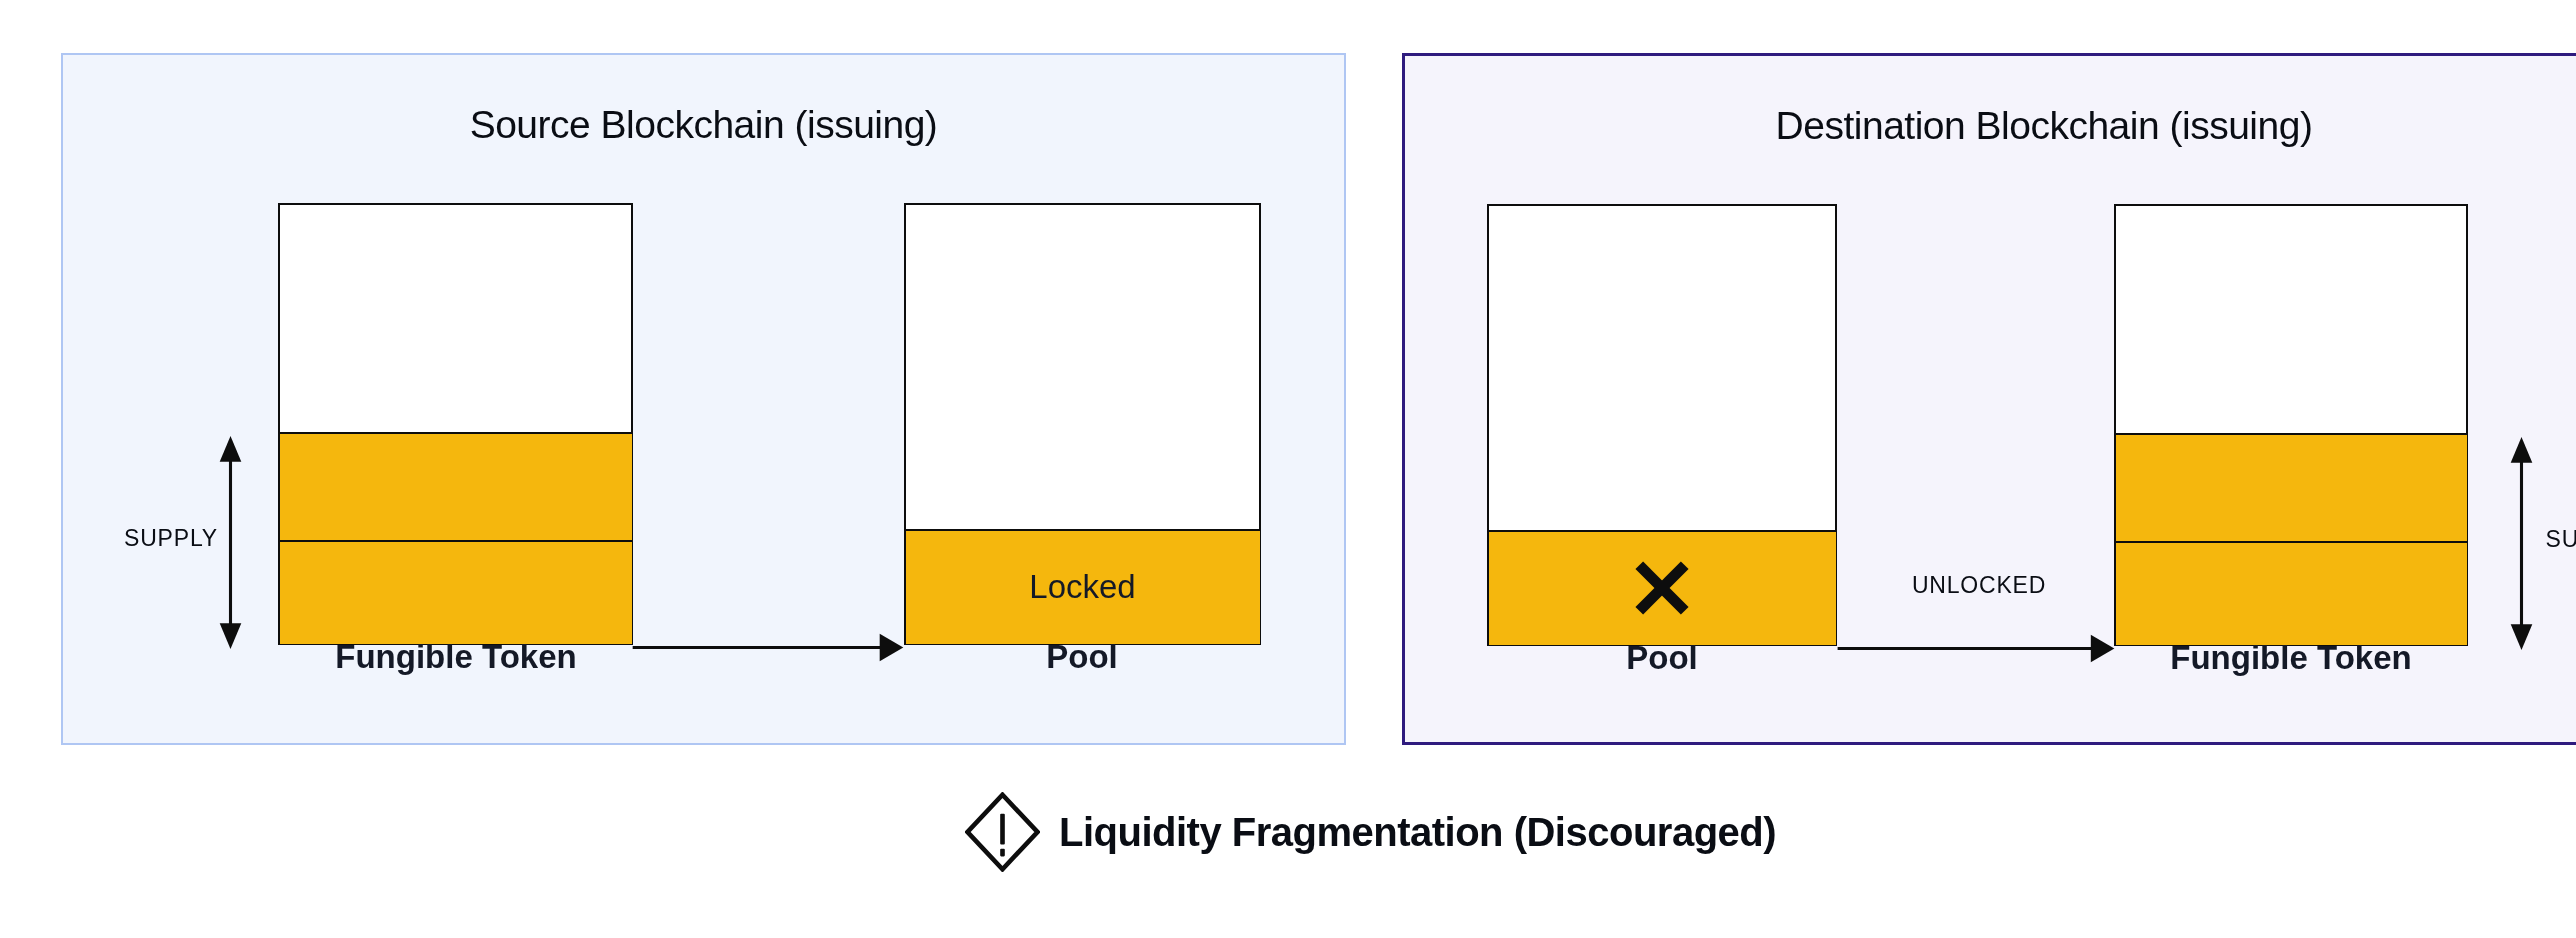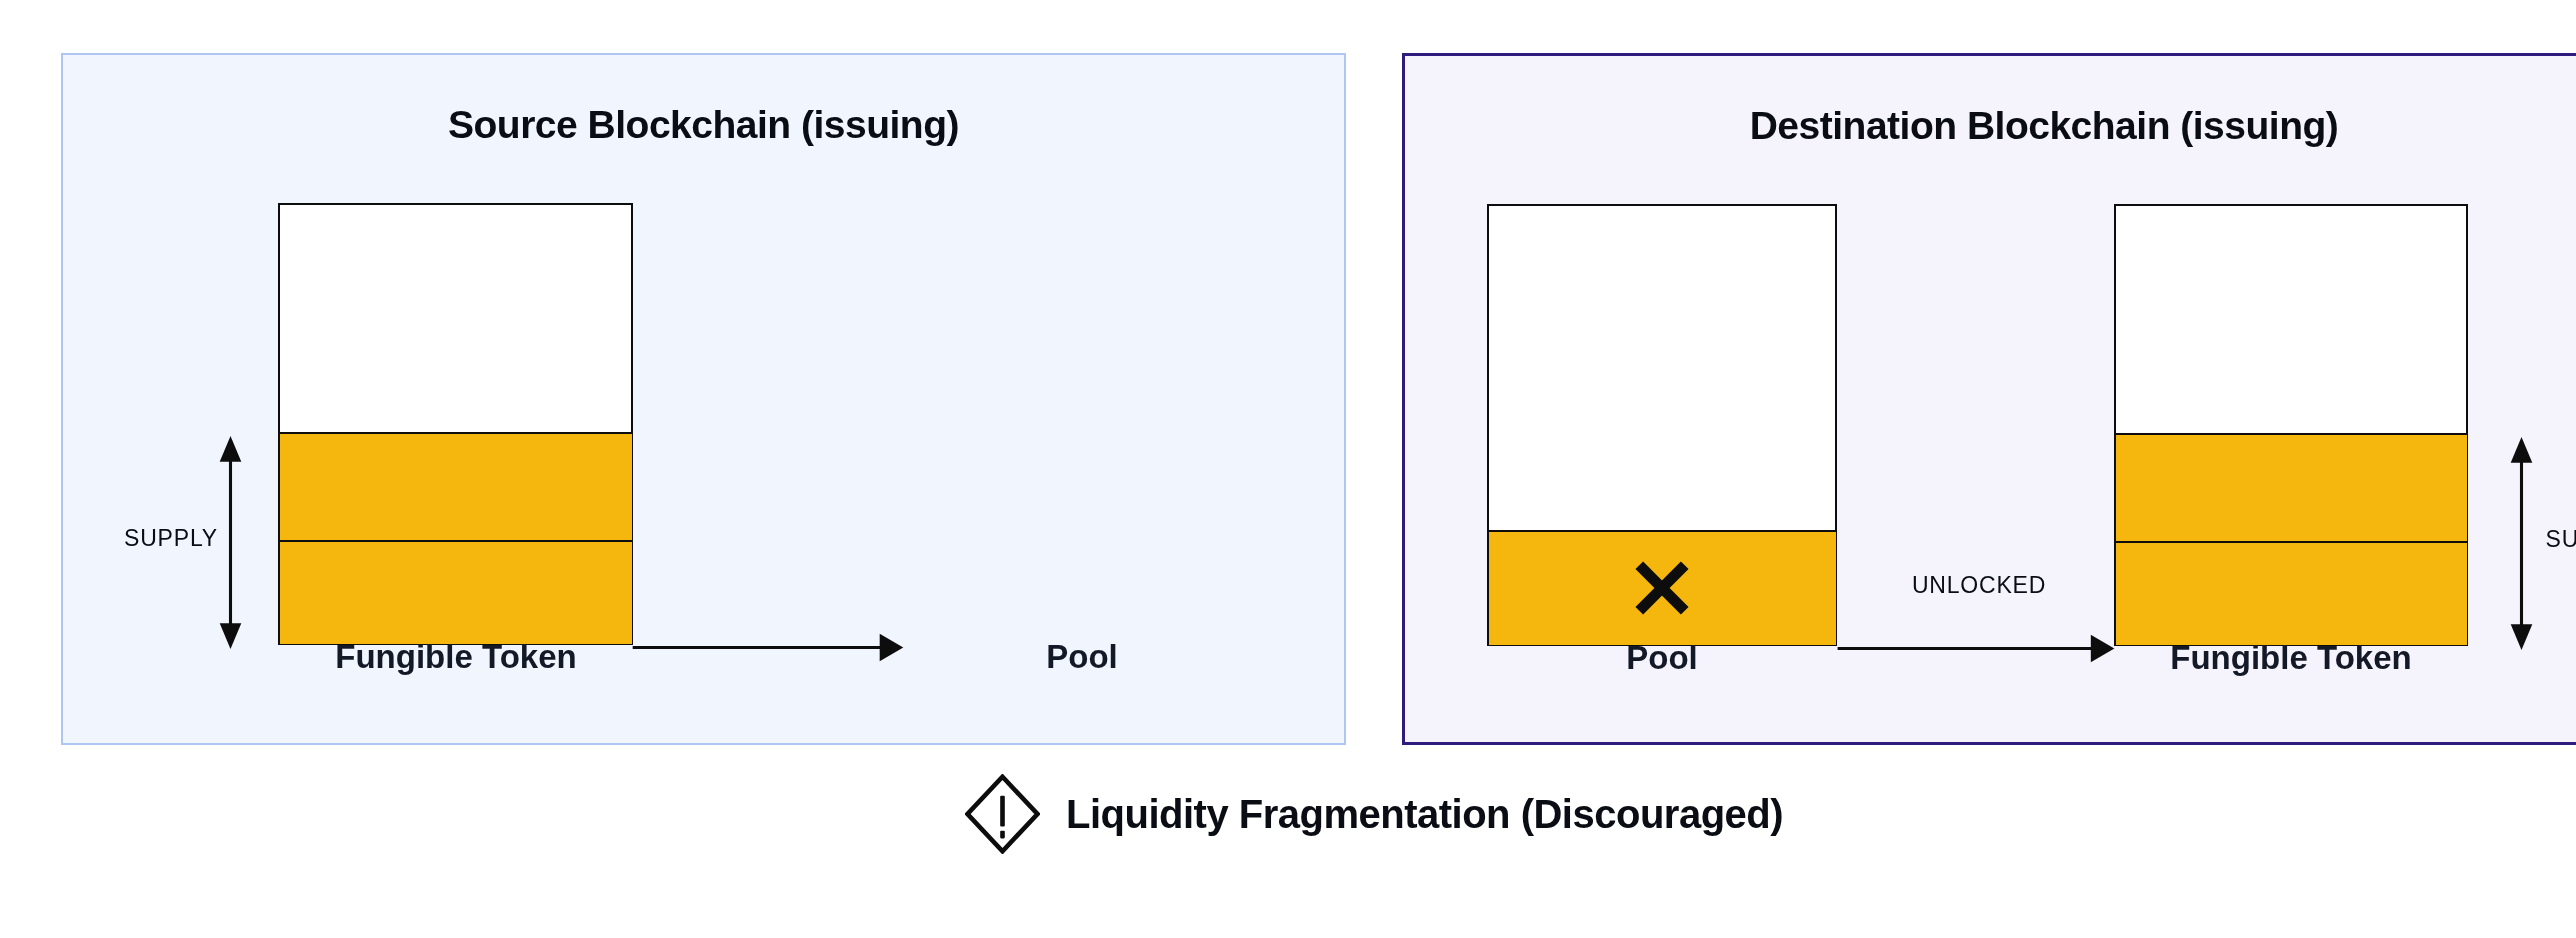--- a/index.html
+++ b/index.html
@@ -11,21 +11,21 @@
   *{margin:0;padding:0;box-sizing:border-box;}
   html,body{width:2749px;height:938px;background:var(--page-bg);
     font-family:"Liberation Sans",sans-serif;color:var(--ink);overflow:hidden;}
   .canvas{position:relative;width:2749px;height:938px;}
 
   
   .panel{position:absolute;top:53px;height:692px;}
   .panel.source{left:61px;width:1285px;background:var(--src-bg);border:2.6px solid var(--src-border);}
   .panel.dest{left:1402px;width:1284px;background:var(--dst-bg);border:3.6px solid var(--dst-border);}
   .panel-title{position:absolute;left:0;right:0;top:47px;text-align:center;
-    font-size:39px;font-weight:700;letter-spacing:-0.5px;color:var(--ink);line-height:1.2;}
+    font-size:39px;font-weight:400;letter-spacing:-0.5px;color:var(--ink);line-height:1.2;}
 
   
   .bar{position:absolute;top:148px;height:442px;background:var(--bar-bg);
     border:2.6px solid var(--line);}
   .bar .ft-fill{position:absolute;left:-0.5px;right:-0.5px;bottom:-0.5px;height:212px;
     background:var(--orange);border-top:2.6px solid var(--line);}
   .bar .ft-divider{position:absolute;left:0;right:0;top:106px;border-top:2.1px solid var(--line);}
   .bar .pool-fill{position:absolute;left:-0.5px;right:-0.5px;bottom:-0.5px;height:115px;
     background:var(--orange);border-top:2.6px solid var(--line);
     display:flex;align-items:center;justify-content:center;}
@@ -35,21 +35,21 @@
     font-size:33px;font-weight:600;color:var(--label-ink);white-space:nowrap;line-height:1.15;}
 
   
   .tick-label{position:absolute;font-size:23px;font-weight:500;letter-spacing:0.8px;
     color:var(--ink);text-align:center;line-height:1.2;white-space:nowrap;}
 
   
   svg{display:block;color:var(--line);}
   .supply-arrow{position:absolute;top:380px;width:31px;height:215px;}
   .transfer-arrow{position:absolute;top:572px;height:41px;}
-  .caption{position:absolute;left:965px;top:774px;display:flex;align-items:center;gap:26px;}
+  .caption{position:absolute;left:965px;top:792px;display:flex;align-items:center;gap:19px;}
   .caption-text{font-size:40px;font-weight:700;letter-spacing:-0.5px;color:var(--ink);white-space:nowrap;}
   .x-wrap{display:flex;align-items:center;justify-content:center;width:100%;height:100%;}
 </style>
 </head>
 <body>
 
 <main class="canvas">
 
   <section class="panel source">
     <h2 class="panel-title">Source Blockchain (issuing)</h2>
@@ -66,20 +66,25 @@
         <div class="ft-divider"></div>
       </div>
     </div>
     <span class="bar-label" style="left:393px;">Fungible Token</span>
 
     <svg class="transfer-arrow" style="left:569px;width:273px;" viewBox="0 0 530 80" aria-hidden="true">
       <line x1="0" y1="40" x2="484" y2="40" stroke="currentColor" stroke-width="6"></line>
       <polygon points="482,13 482,67 528,40" fill="currentColor"></polygon>
     </svg>
 
+    <div class="bar" style="left:841px;width:357px;">
+      <div class="pool-fill">
+        <span class="locked-text">Locked</span>
+      </div>
+    </div>
     <span class="bar-label" style="left:1019px;">Pool</span>
   </section>
 
   <section class="panel dest">
     <h2 class="panel-title">Destination Blockchain (issuing)</h2>
 
     <div class="bar" style="left:82px;width:350px;">
       <div class="pool-fill">
         <span class="x-wrap">
           <svg width="62" height="62" viewBox="0 0 120 120" aria-hidden="true">

